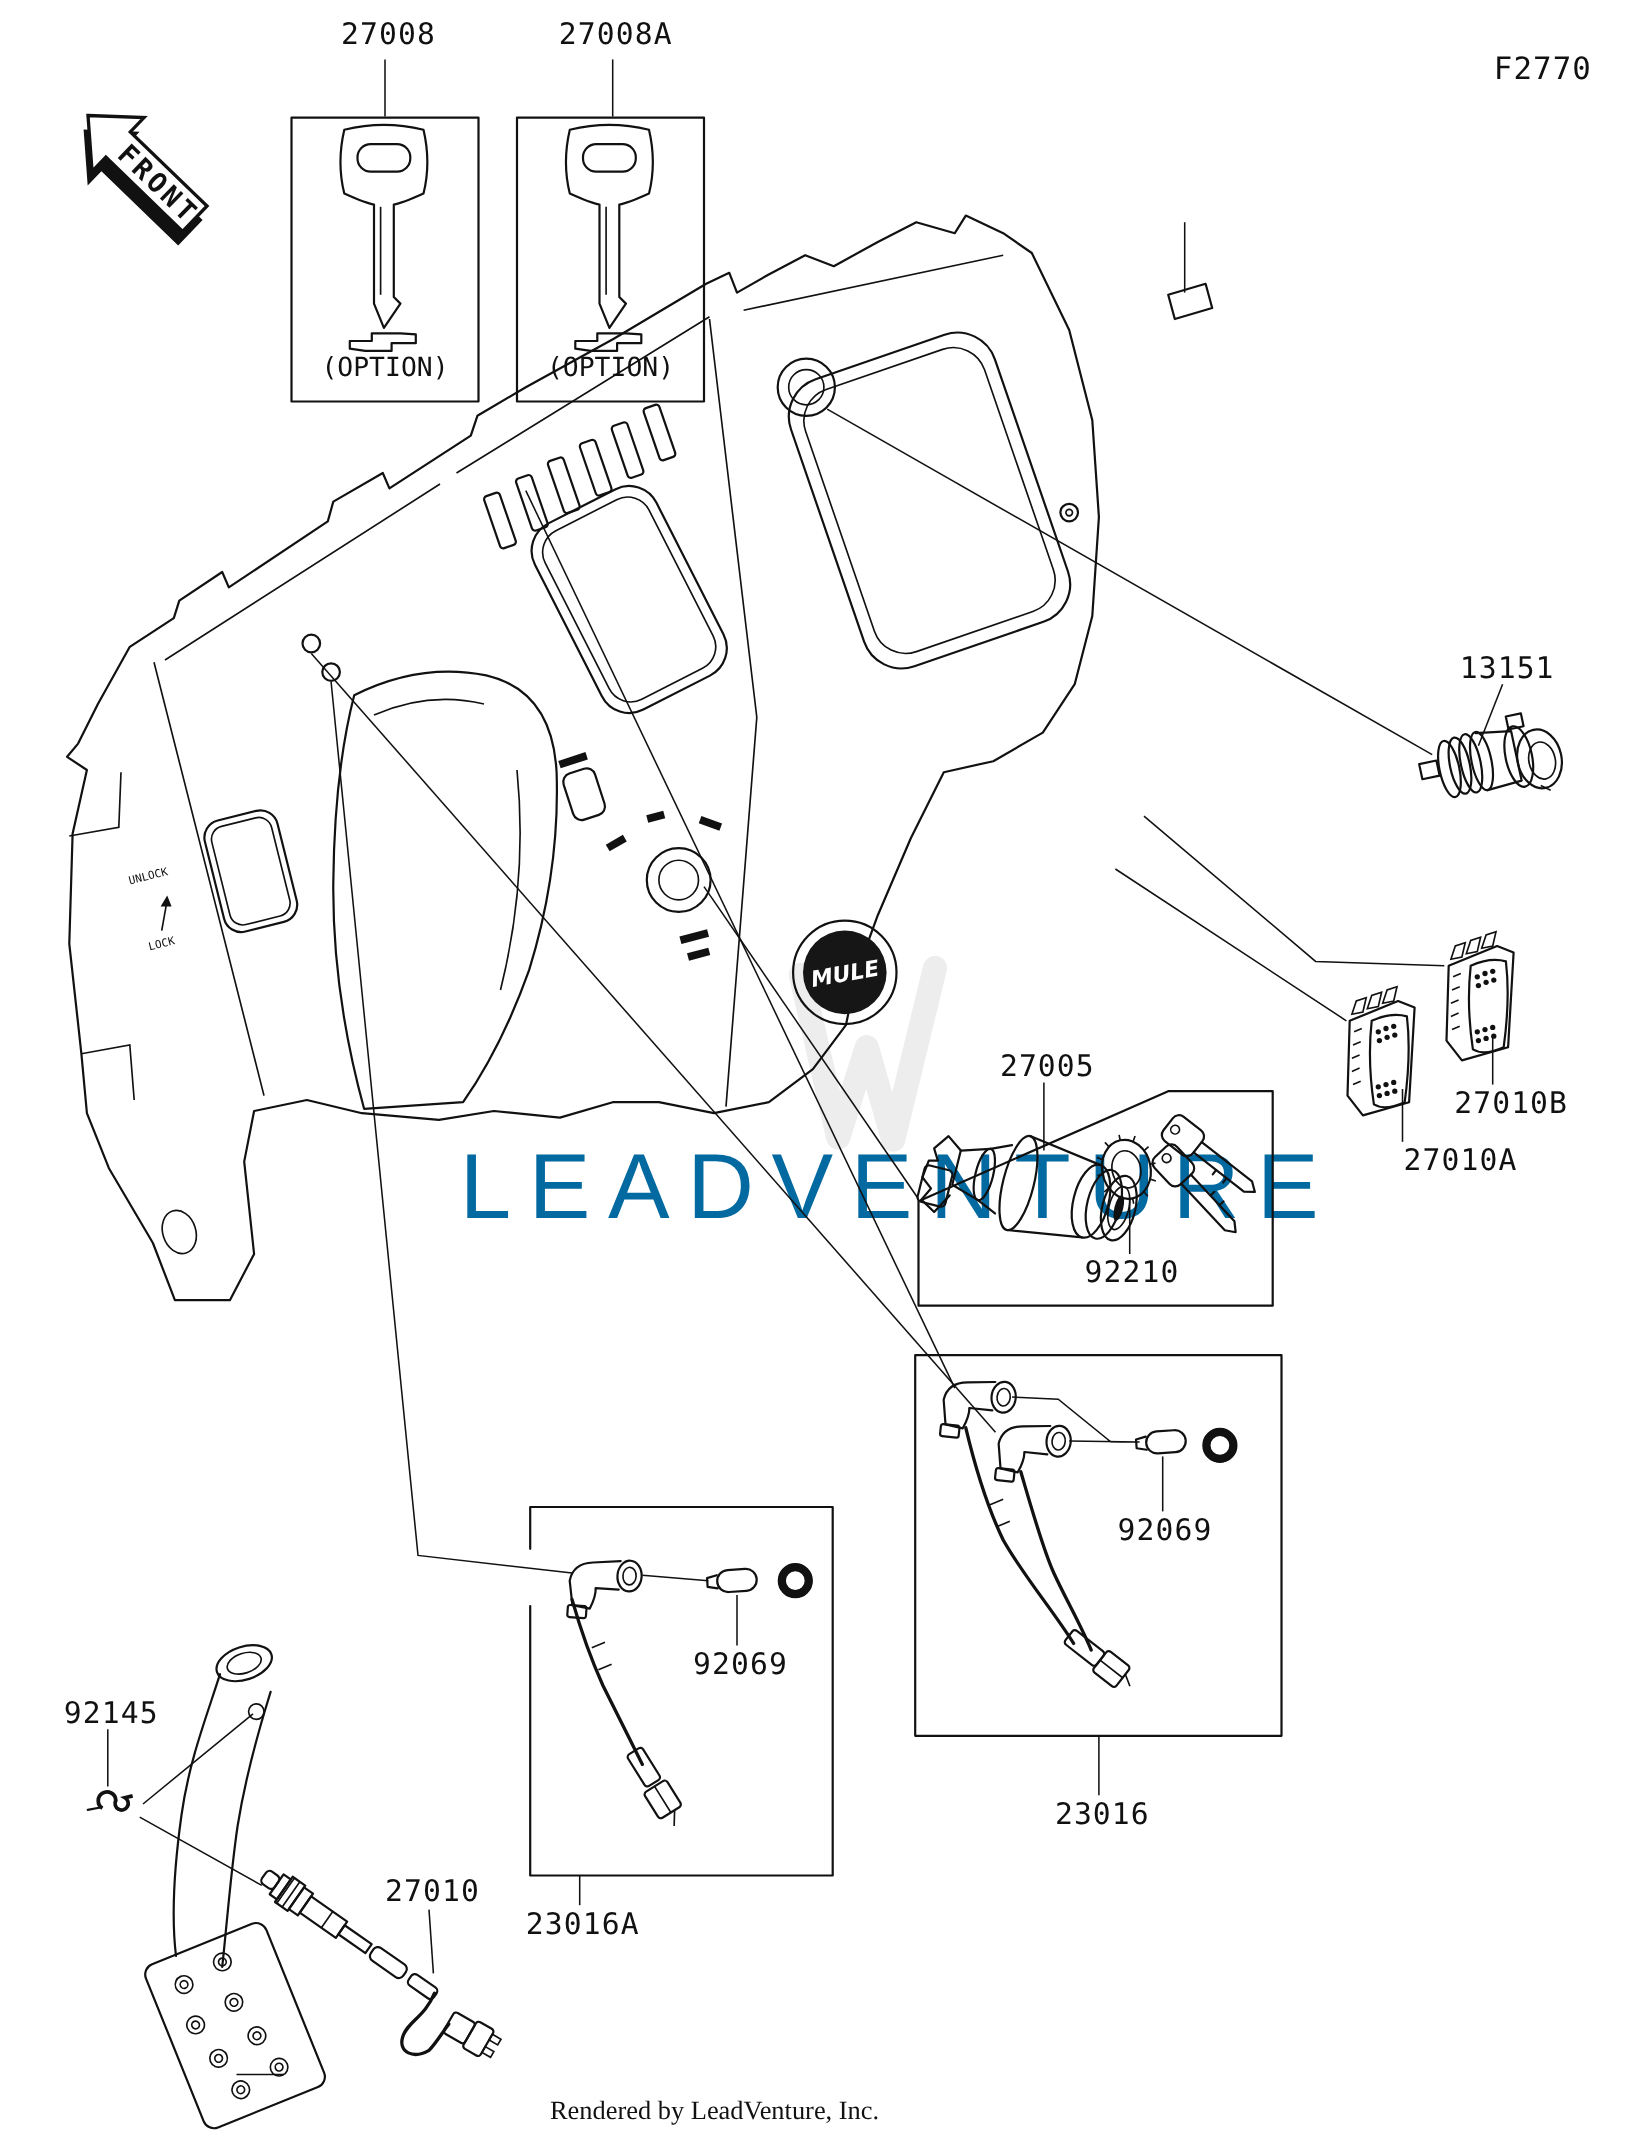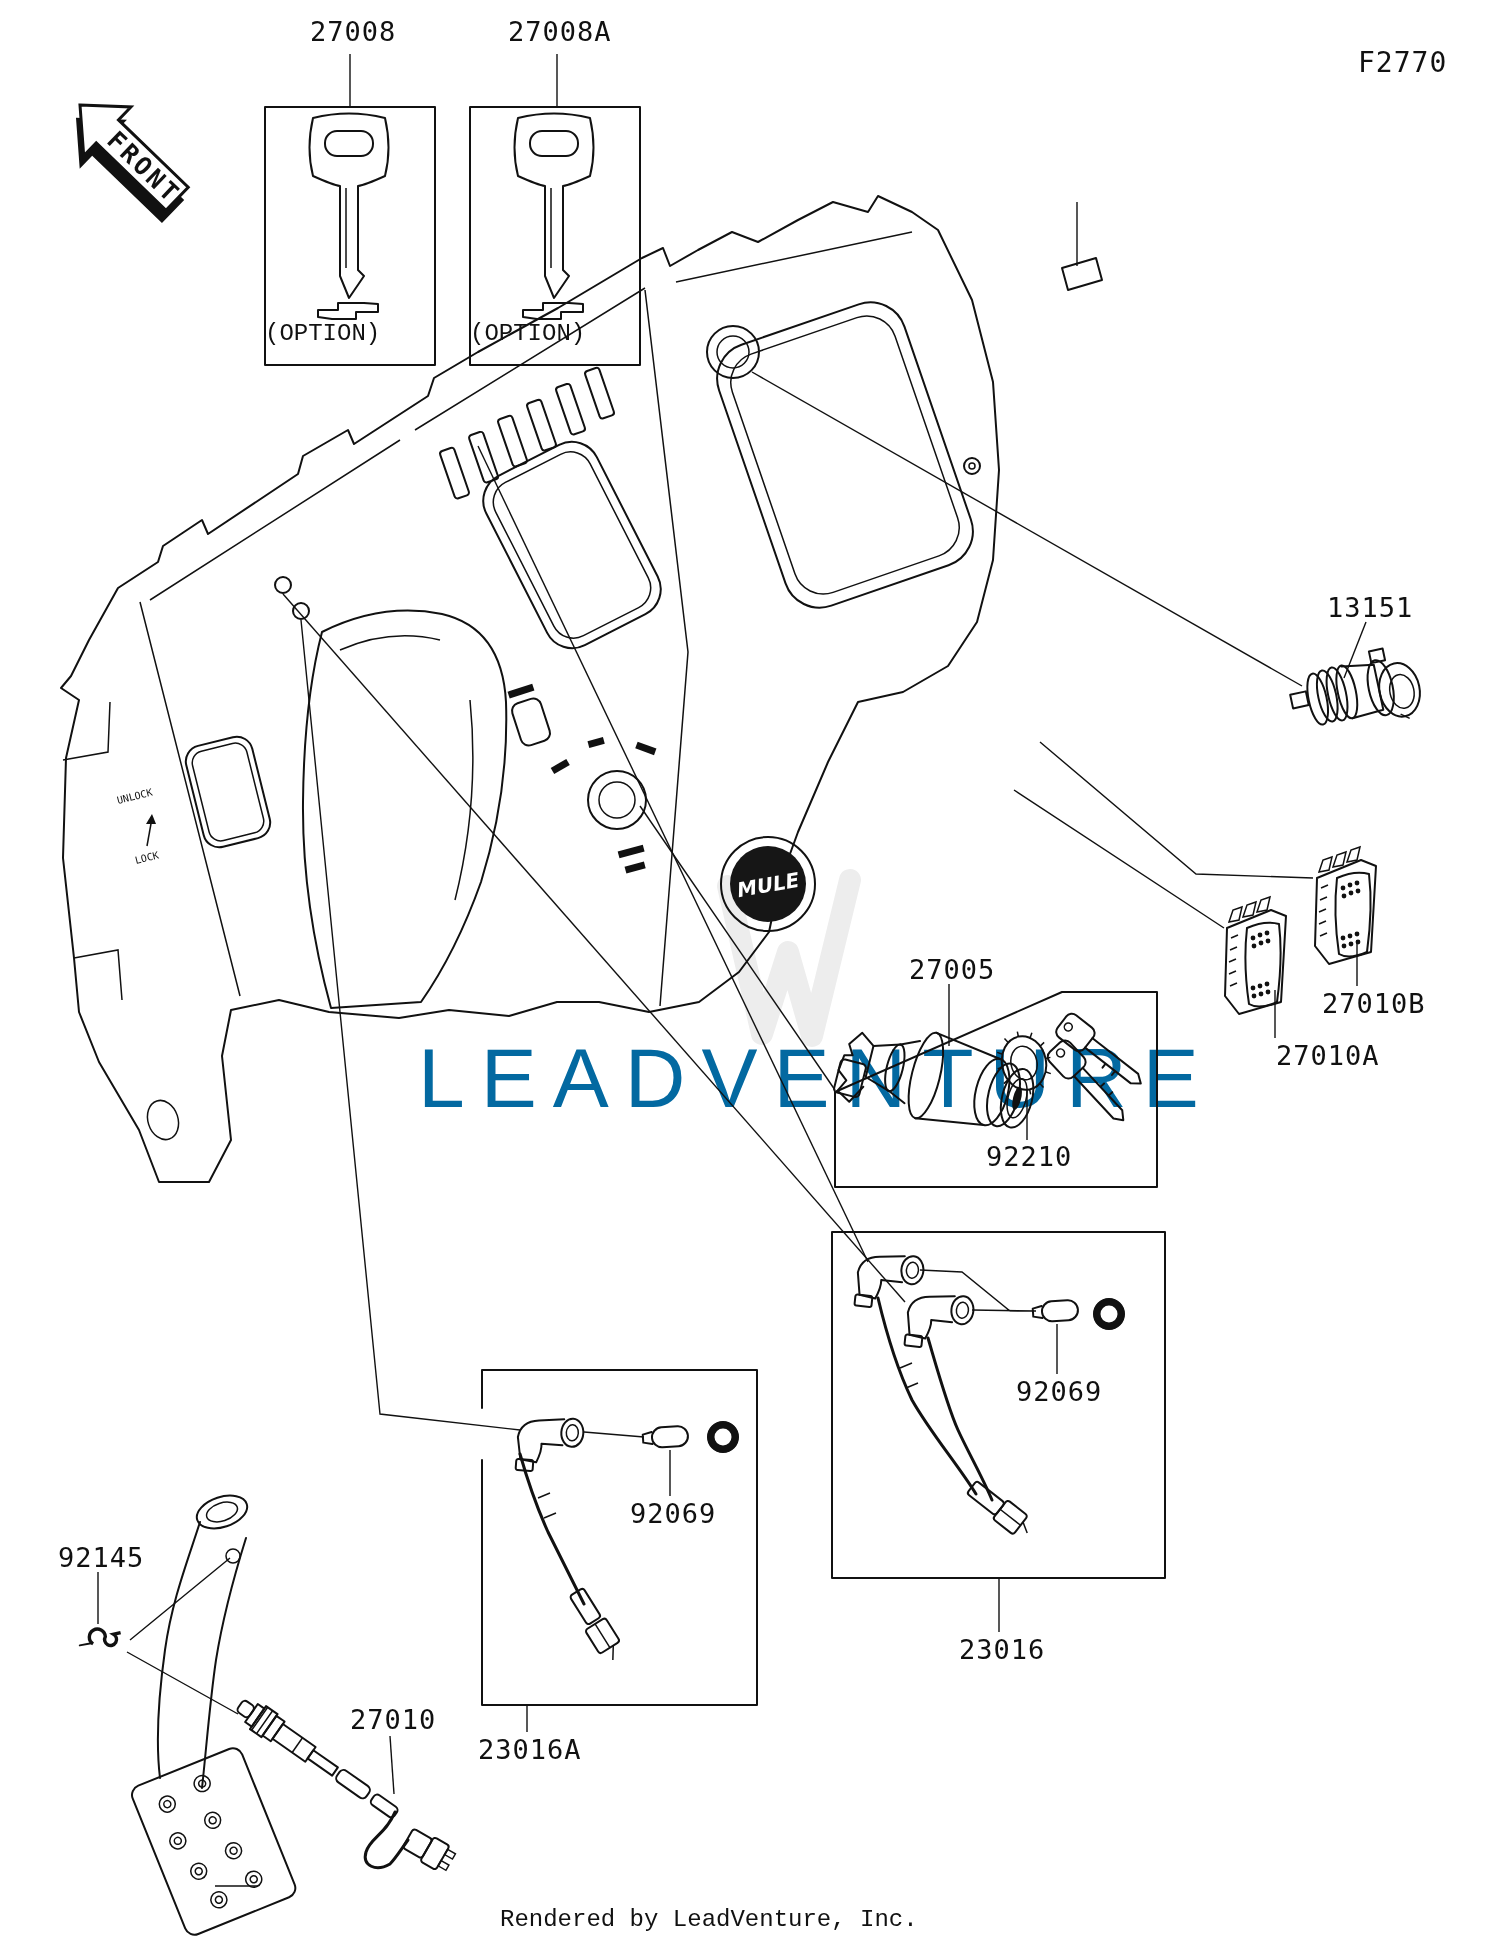--- a/index.html
+++ b/index.html
@@ -8,23 +8,23 @@
   
   #wm-text{position:absolute;left:418px;top:1030px;z-index:0;
            font-family:"Liberation Sans",sans-serif;font-size:84px;font-weight:400;
            letter-spacing:16px;color:#0369a1;user-select:none;}
   
   #art{position:absolute;left:0;top:0;z-index:2;pointer-events:none;}
   
   .lbl{position:absolute;z-index:3;font-size:27px;letter-spacing:1px;white-space:nowrap;}
   .lbl.small{font-size:28px;}
   .ref{position:absolute;z-index:3;font-size:26px;white-space:nowrap;}
-  .optbox-label{position:absolute;z-index:3;width:170px;text-align:left;font-size:24px;font-family:Liberation Mono, monospace;}
+  .optbox-label{position:absolute;z-index:3;width:170px;text-align:center;font-size:24px;}
   #footer{position:absolute;left:500px;top:1906px;z-index:3;
-          font-family:Liberation Mono, monospace;font-size:24px;color:#111;}
+          font-family:Liberation Serif, serif;font-size:24px;color:#111;}
   svg *{vector-effect:non-scaling-stroke;}
   .ln{stroke:#111;stroke-width:2;fill:none;stroke-linejoin:round;stroke-linecap:round;}
   .ln15{stroke:#111;stroke-width:1.5;fill:none;}
   .lead{stroke:#111;stroke-width:1.4;fill:none;}
   .wire{stroke:#111;stroke-width:3;fill:none;stroke-linecap:round;}
   .fillb{fill:#111;stroke:none;}
 </style>
 </head>
 <body>
 

